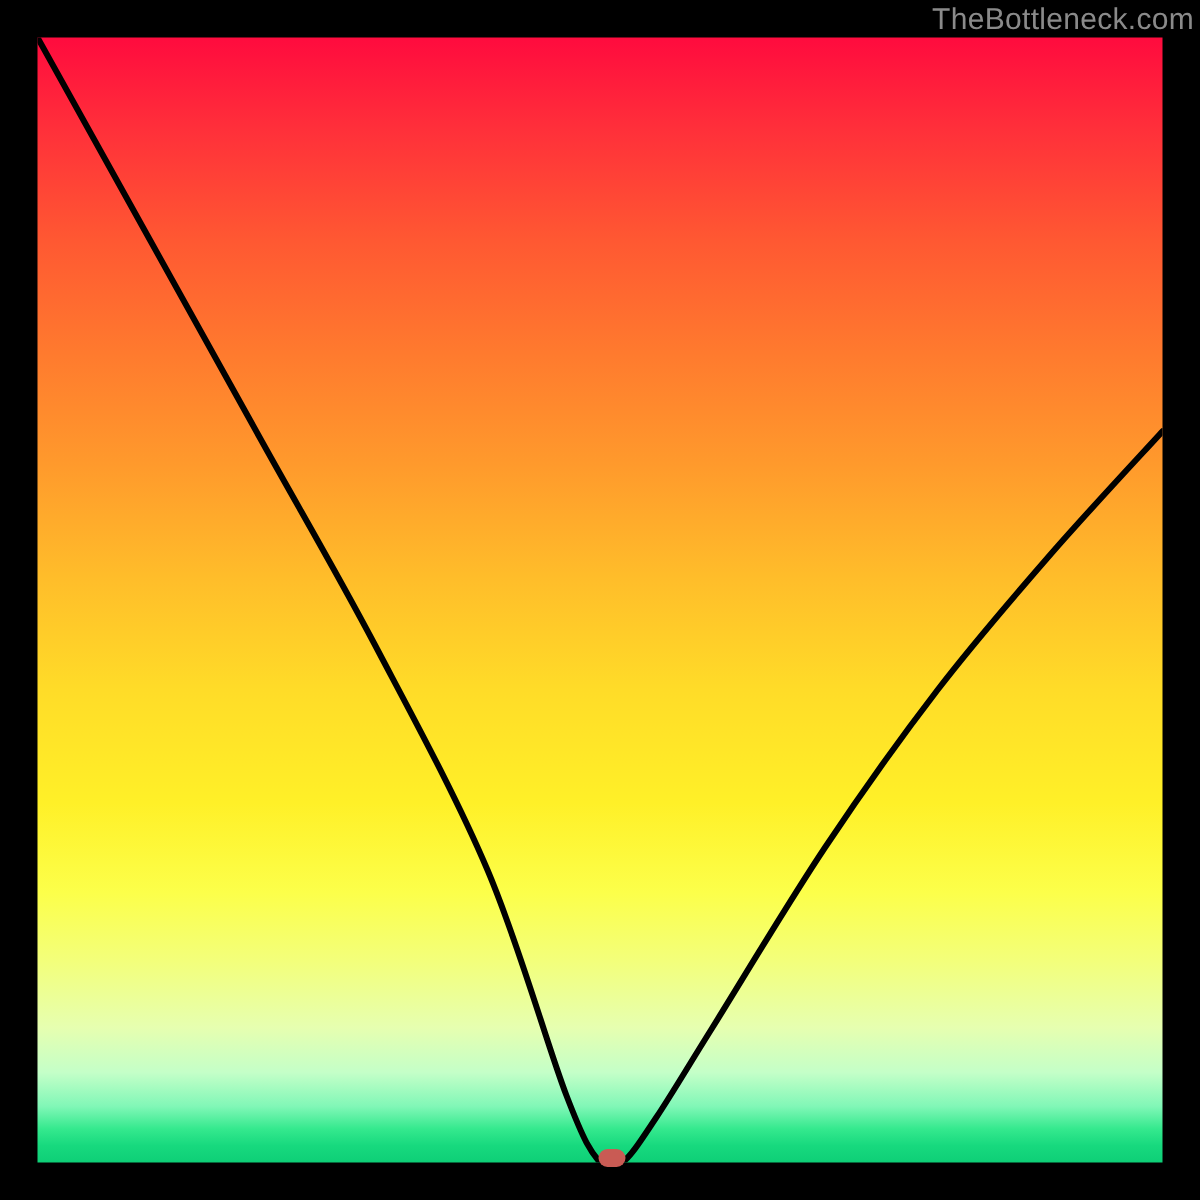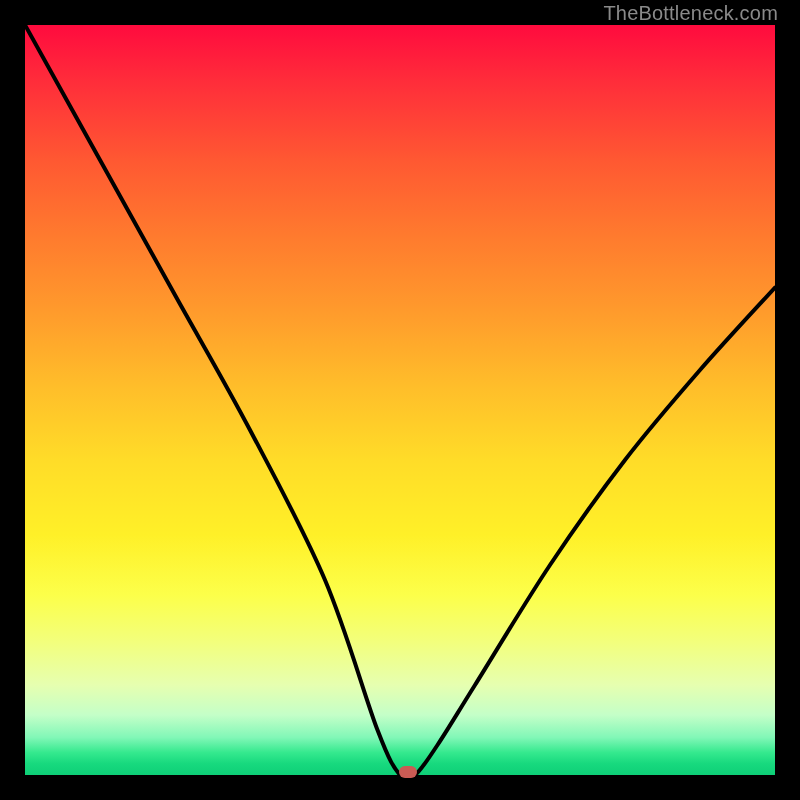--- a/index.html
+++ b/index.html
@@ -39,21 +39,21 @@
       #c4ffc8 92%,
       #81f7b7 95%,
       #35e98e 97%,
       #17d97e 98.5%,
       #0ecf77 100%
     );
   }
   .watermark {
     position: absolute;
     top: 2px;
-    right: 22px;
+    right: 4px;
     color: #8a8a8a;
     font-size: 20px;
     font-weight: 500;
     letter-spacing: 0.2px;
     user-select: none;
   }
   svg.curve {
     position: absolute;
     left: 0;
     top: 0;

